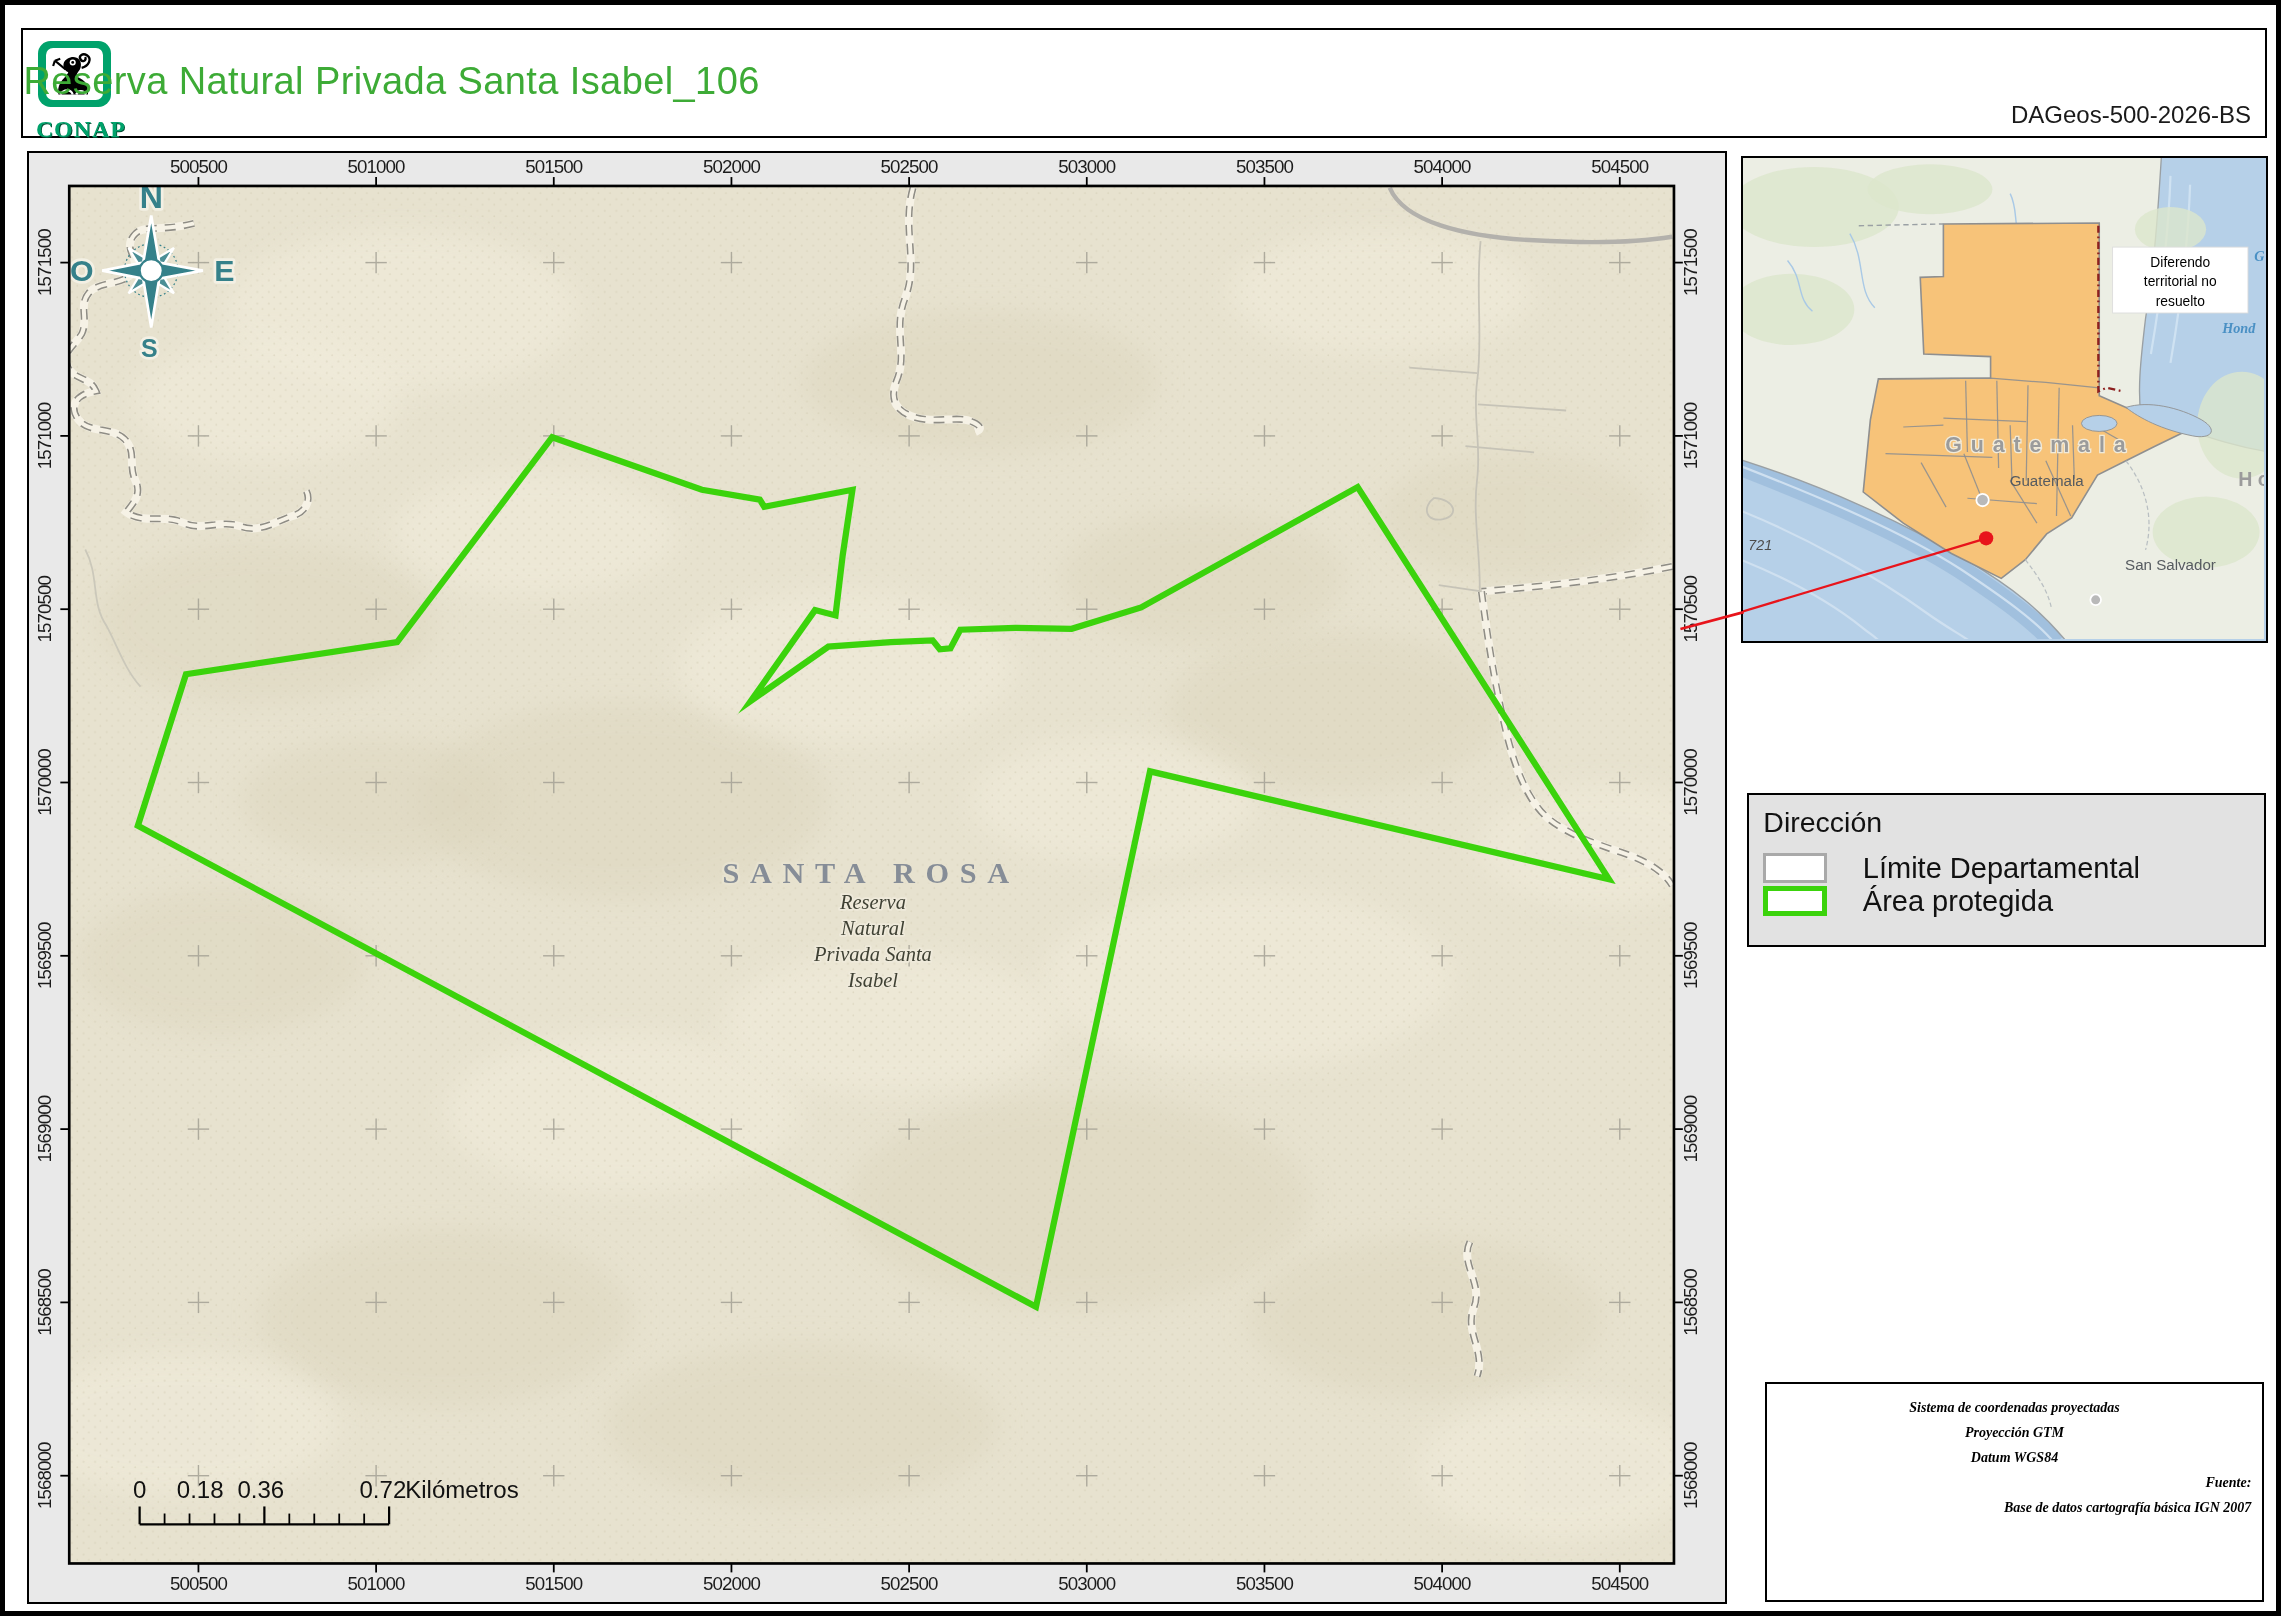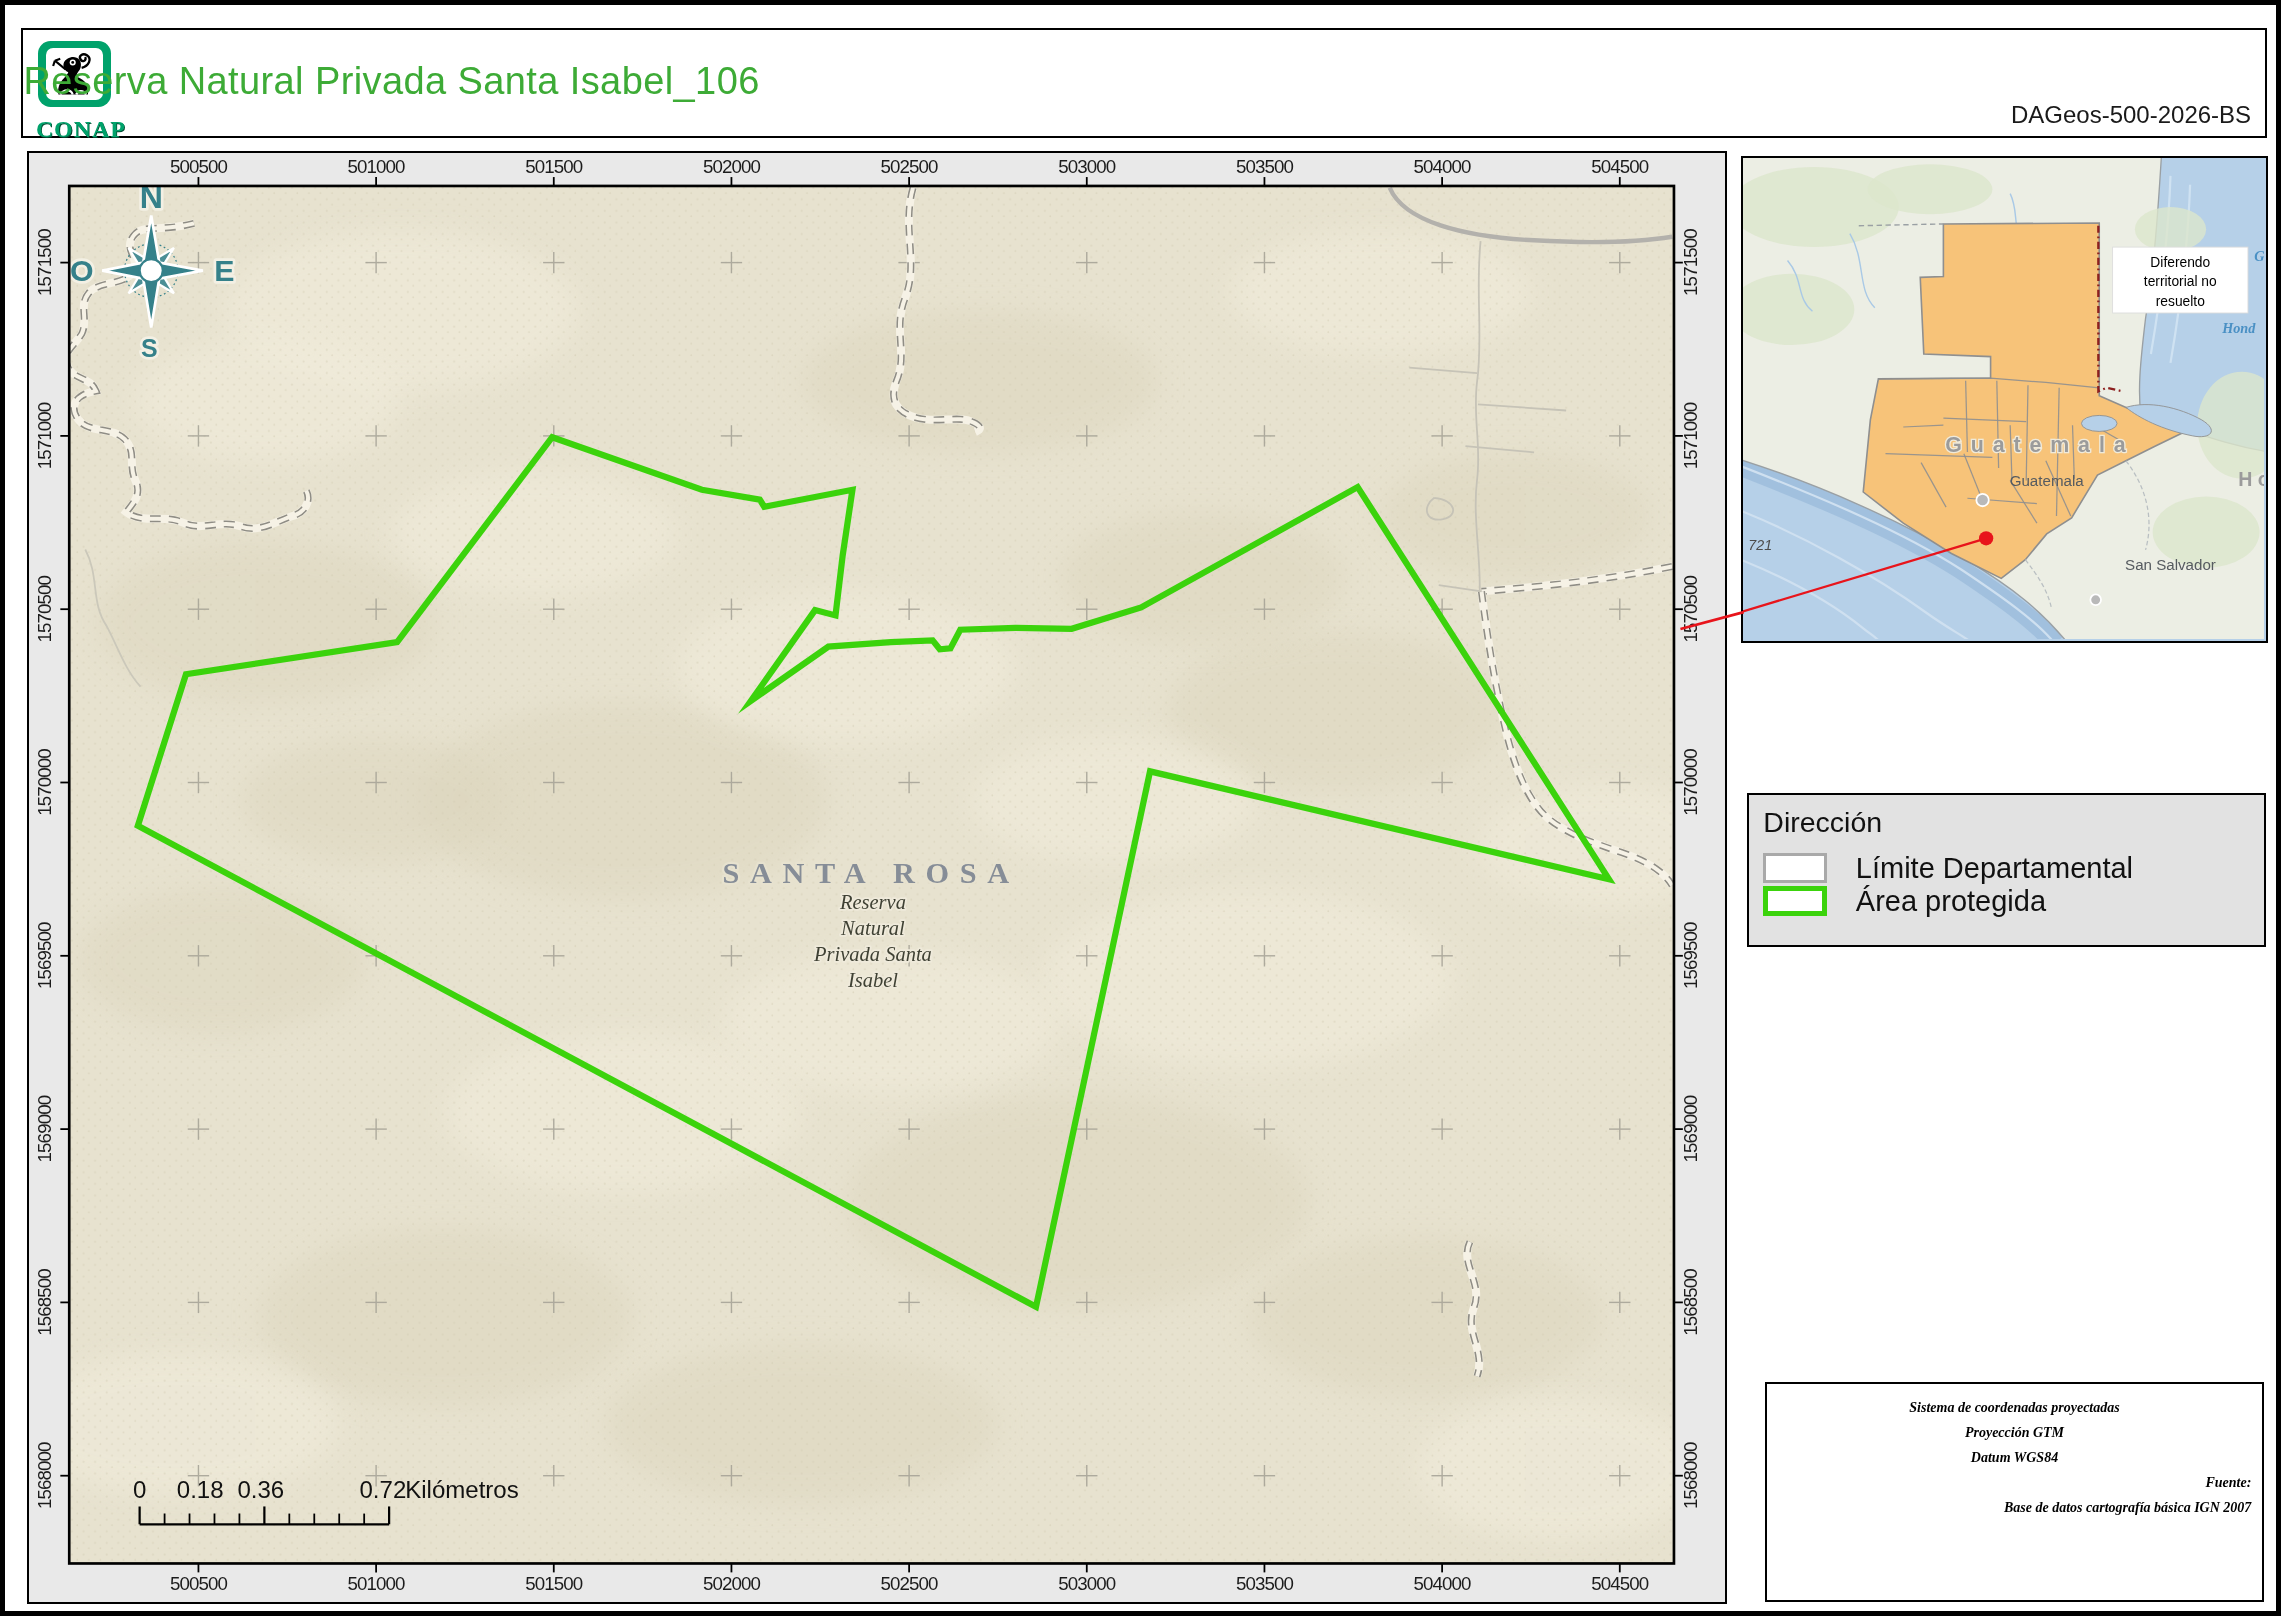--- a/index.html
+++ b/index.html
@@ -22,21 +22,21 @@
              box-sizing:border-box;background:#e9e9e9;}
   .map-frame svg{position:absolute;inset:0;}
   
   .inset{position:absolute;left:1741px;top:156px;width:527px;height:487px;border:2.7px solid #000;
          box-sizing:border-box;background:#b6d0e8;}
   .inset svg{position:absolute;inset:0;}
   
   .legend{position:absolute;left:1747px;top:793px;width:519px;height:154px;border:2.7px solid #000;
           box-sizing:border-box;background:#e2e2e2;}
   .legend-title{position:absolute;left:14.3px;top:10.7px;font-size:28.5px;color:#111;}
-  .legend-row{position:absolute;left:14.3px;height:36px;display:flex;align-items:center;}
+  .legend-row{position:absolute;left:14.3px;height:36px;display:flex;align-items:center;gap:7px;}
   .legend-row.r1{top:55px;}
   .legend-row.r2{top:88px;}
   .swatch{width:64px;height:30px;background:#fff;box-sizing:border-box;margin-right:28.5px;}
   .legend-label{font-size:29px;color:#111;}
   
   .source-box{position:absolute;left:1765px;top:1382px;width:499px;height:220px;border:2.7px solid #000;
               box-sizing:border-box;background:#fff;font-family:"Liberation Serif",serif;
               font-style:italic;font-weight:bold;font-size:14px;color:#000;padding:10.7px 10.7px 0 10.7px;}
   .src-center{text-align:center;line-height:25px;}
   .src-left{text-align:right;line-height:25px;}

